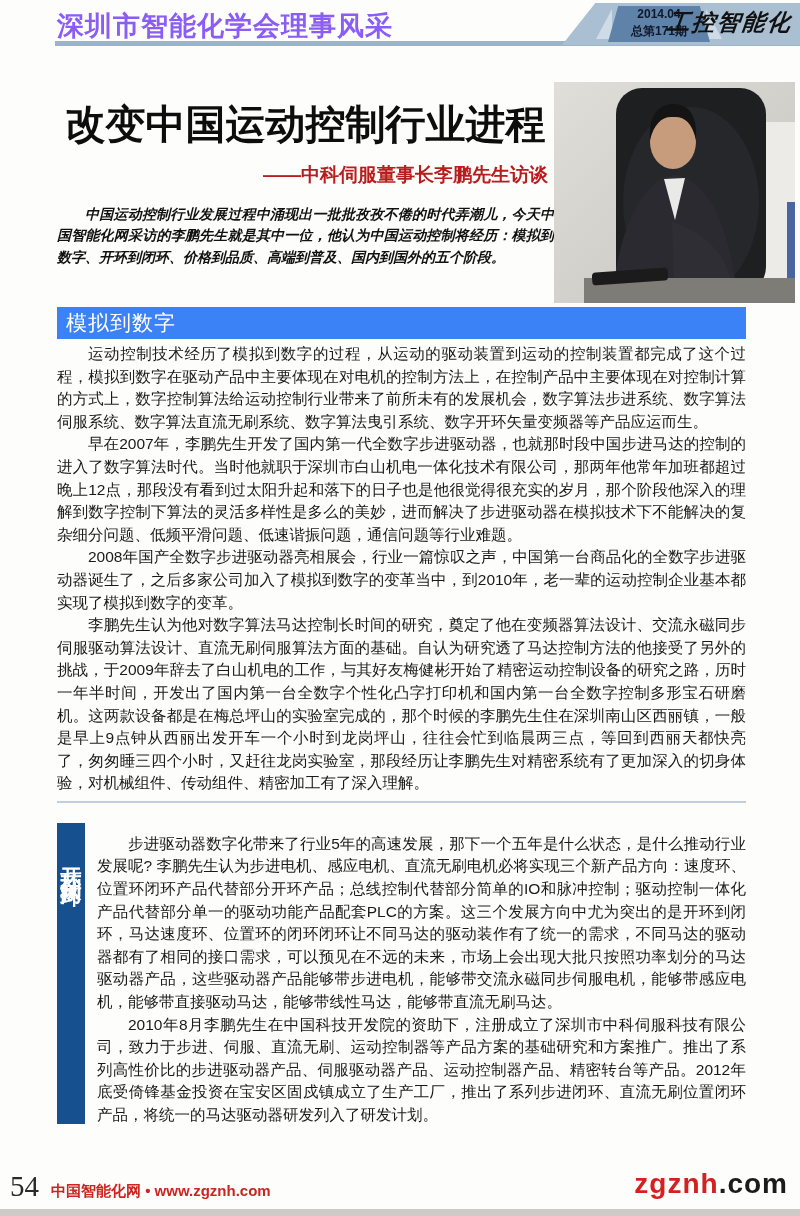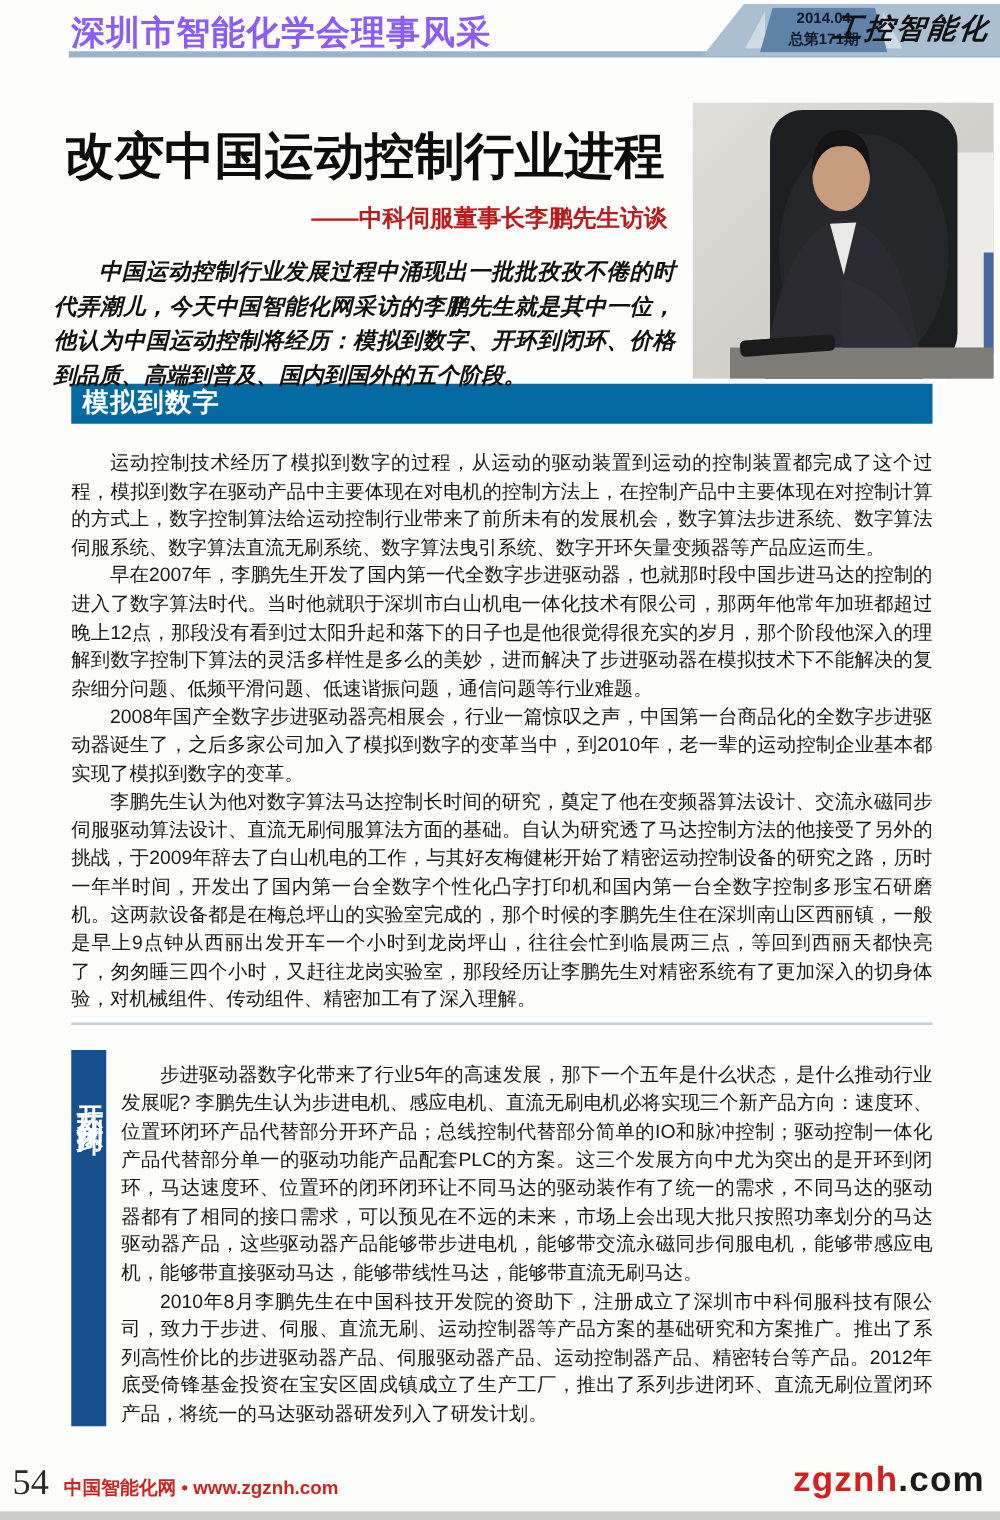--- a/index.html
+++ b/index.html
@@ -40,53 +40,53 @@
   .issue-tri.left{left:34px;clip-path:polygon(100% 0,100% 100%,0 100%);}
   .issue-tri.right{left:144px;clip-path:polygon(0 0,100% 100%,0 100%);}
   .magazine-logo{
     position:absolute;right:8px;top:4px;
     font-family:"DejaVu Serif","Liberation Serif",serif;
     font-style:italic;font-weight:bold;font-size:23px;color:#111;
     transform:skewX(-6deg);
     letter-spacing:2px;
   }
   
-  .article-head{display:flex;padding:0 5px 0 33px;height:252px;box-sizing:border-box;margin-left:10px;}
+  .article-head{display:flex;padding:0 5px 0 57px;height:252px;box-sizing:border-box;}
   .head-left{width:497px;padding-top:42px;box-sizing:border-box;}
   .article-title{
     margin:0;text-align:center;
     font-size:40px;font-weight:bold;color:#0d0d0d;
     font-family:"DejaVu Sans","Liberation Sans",sans-serif;
     letter-spacing:0px;white-space:nowrap;
   }
   .article-subtitle{
     margin:10px 6px 0 0;text-align:right;
     font-size:19px;font-weight:bold;color:#b91c1c;
   }
   .article-intro{
     margin:16px 0 0 0;
     font-family:"DejaVu Serif","Liberation Serif",serif;
     font-style:italic;font-weight:bold;
-    font-size:18px;line-height:1.53;color:#111;
+    font-size:14px;line-height:1.53;color:#111;
     text-align:justify;text-indent:2em;
   }
   .head-photo{width:241px;height:221px;margin-left:auto;margin-top:27px;}
   .head-photo svg{display:block;width:100%;height:100%;}
   
   .content{padding:0 54px 0 57px;}
   .section-bar{
-    height:32px;background:#0369a1;color:#fff;
-    font-size:21px;font-weight:bold;line-height:32px;
+    height:32px;background:#3b82f6;color:#fff;
+    font-size:21px;font-weight:normal;line-height:32px;
     padding-left:9px;letter-spacing:1px;
   }
   .body-par{
     margin:0;font-size:15.5px;line-height:22.6px;
     text-align:justify;text-indent:2em;color:#191919;
   }
-  .sec1-pars{padding-top:21px;}
+  .sec1-pars{padding-top:4px;}
   .section-divider{height:2px;background:#c3ced8;margin-top:6px;}
   
   .section2{display:flex;margin-top:20px;}
   .v-bar{
     width:28px;height:301px;background:#17508f;flex:0 0 auto;
     display:flex;justify-content:center;padding-top:28px;box-sizing:border-box;
   }
   .v-bar span{
     writing-mode:vertical-rl;color:#fff;
     font-size:21px;font-weight:bold;letter-spacing:5px;

